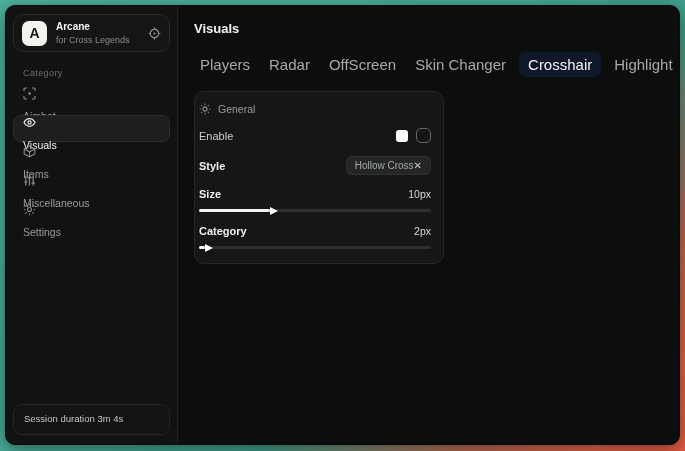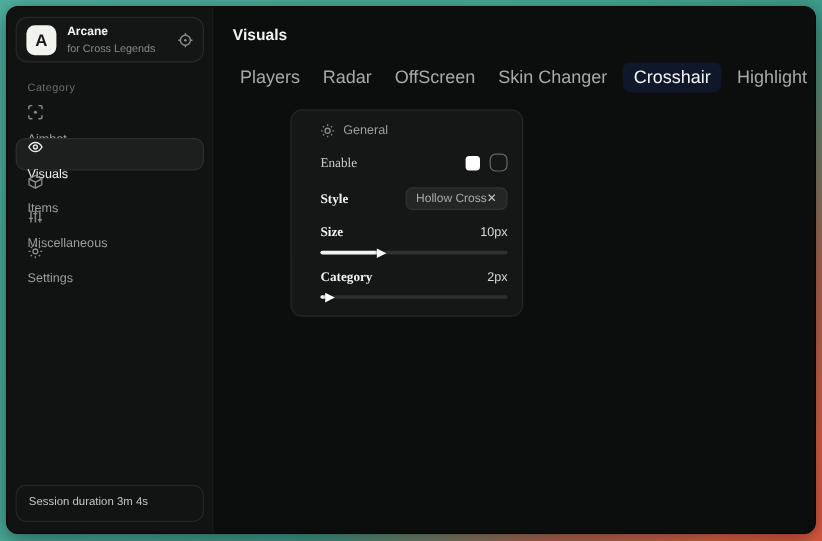--- a/index.html
+++ b/index.html
@@ -58,31 +58,31 @@
   
   .main { flex:1; background:#0C0E0D; padding:15px 16px; }
   .main-title { font-size:13px; font-weight:bold; color:#F2F3F2; }
   .tabs { display:flex; align-items:center; gap:7px; margin-top:16px; }
   .tab {
     font-size:15px; color:#A7AAA9; padding:4px 6px; border-radius:6px;
     cursor:pointer; white-space:nowrap;
   }
   .tab.active { background:#0f172a; color:#F2F3F2; padding:4px 9px; }
   .panel {
-    width:194px; margin-top:14px; background:#151716;
-    border:1px solid #252827; border-radius:10px; padding:11px 12px 14px 24px;margin-left:48px;
+    width:250px; margin-top:14px; background:#151716;
+    border:1px solid #252827; border-radius:10px; padding:11px 12px 14px 4px;
   }
   .panel-head { display:flex; align-items:center; gap:7px; color:#9B9E9D; }
   .panel-head .picon { display:flex; color:#8A8D8C; }
   .panel-title { font-size:10.5px; }
   .row {
     display:flex; align-items:center; justify-content:space-between;
     margin-top:13px;
   }
-  .row-label { font-size:11px; color:#C9CCCB;font-family:Liberation Serif, serif; }
+  .row-label { font-size:11px; color:#C9CCCB; }
   .row-label.strong { font-weight:bold; color:#EFF0EF; }
   .row-value { font-size:10.5px; color:#D7DAD9; }
   .enable-right { display:flex; align-items:center; gap:8px; }
   .swatch { width:12px; height:12px; border-radius:3px; cursor:pointer; }
   .checkbox {
     width:15px; height:15px; border:1.5px solid #646766; border-radius:5px;
     background:transparent; cursor:pointer;
   }
   .chip {
     display:flex; align-items:center; gap:0; background:#232625;

